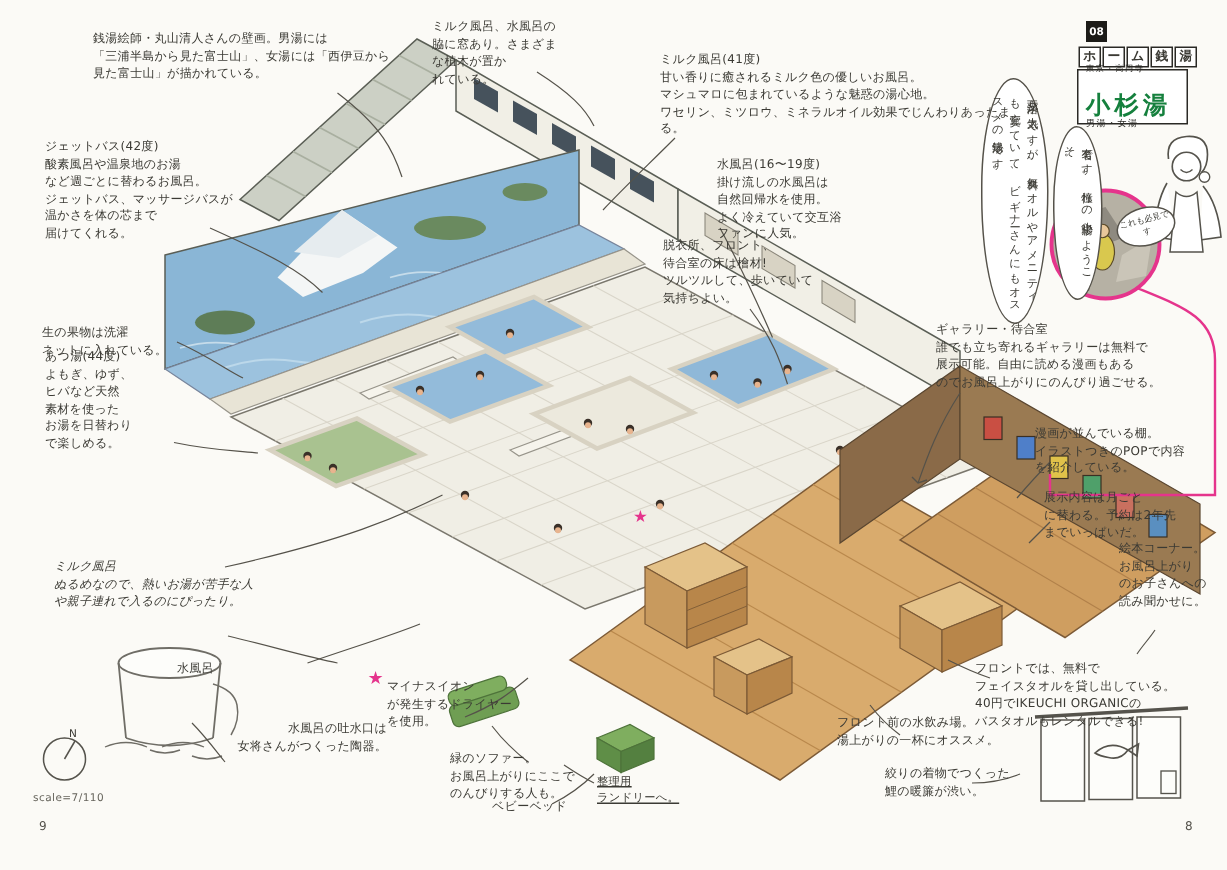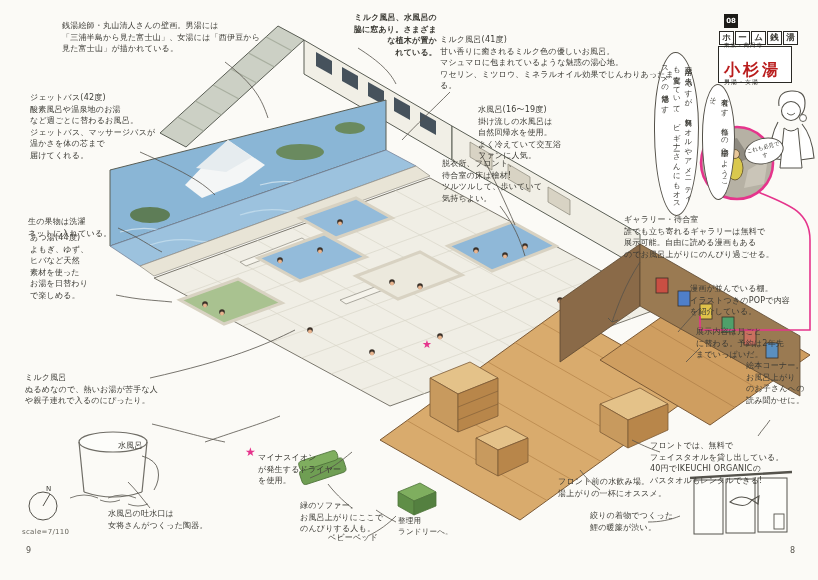--- a/index.html
+++ b/index.html
@@ -15,21 +15,21 @@
   
   .issue-box{position:absolute;left:724px;top:14px;width:14px;height:14px;background:#1c1b18;
              color:#fff;font-size:7px;font-weight:bold;display:flex;align-items:center;justify-content:center;}
   .series-row{position:absolute;left:719px;top:31px;display:flex;gap:1px;}
   .series-row span{width:13px;height:12px;border:1px solid #2a2925;font-size:8.5px;font-weight:bold;
              display:flex;align-items:center;justify-content:center;background:#fff;}
   .title-box{position:absolute;left:718px;top:46px;width:74px;height:37px;border:1.2px solid #2a2925;
              background:#fff;display:flex;flex-direction:column;align-items:flex-start;justify-content:center;
              padding:2px 5px;box-sizing:border-box;}
   .title-area{font-size:5.5px;letter-spacing:1px;color:#2a2925;}
-  .title-main{font-size:16px;font-weight:bold;letter-spacing:3px;color:#b91c1c;line-height:1.1;margin-top:12px;}
+  .title-main{font-size:16px;font-weight:bold;letter-spacing:3px;color:#15803d;line-height:1.1;margin-top:12px;}
   .title-gender{font-size:6px;letter-spacing:1px;color:#2a2925;}
   
   .vbubble{position:absolute;writing-mode:vertical-rl;text-orientation:upright;
            font-size:7.5px;line-height:1.55;letter-spacing:1px;color:#3b3a34;background:#fff;
            border:1px solid #55524a;padding:7px 4px;
            border-radius:48% 52% 50% 50% / 44% 46% 54% 52%;}
   #bubble-recommend{left:654px;top:52px;height:148px;}
   #bubble-welcome{left:702px;top:84px;height:100px;}
   .sbubble{position:absolute;left:744px;top:138px;width:38px;height:24px;background:#fff;
            border:1px solid #55524a;border-radius:50%;font-size:5.5px;line-height:1.5;
@@ -328,34 +328,34 @@
 温かさを体の芯まで
 届けてくれる。</div>
 <div class="note" style="left:28px;top:216px;width:120px;">生の果物は洗濯
 ネットに入れている。</div>
 <div class="note" style="left:30px;top:232px;width:110px;">あつ湯(44度)
 よもぎ、ゆず、
 ヒバなど天然
 素材を使った
 お湯を日替わり
 で楽しめる。</div>
-<div class="note" style="left:25px;top:372px;width:190px;">ミルク風呂
+<div class="note" style="left:36px;top:372px;width:190px;font-style:italic;">ミルク風呂
 ぬるめなので、熱いお湯が苦手な人
 や親子連れで入るのにぴったり。</div>
 <div class="note" style="left:118px;top:440px;width:60px;">水風呂</div>
-<div class="note" style="left:108px;top:508px;width:150px;">水風呂の吐水口は
+<div class="note" style="left:108px;top:480px;width:150px;text-align:right;">水風呂の吐水口は
 女将さんがつくった陶器。</div>
 <div class="note" style="left:258px;top:452px;width:100px;">マイナスイオン
 が発生するドライヤー
 を使用。</div>
 <div class="note" style="left:300px;top:500px;width:140px;">緑のソファー。
 お風呂上がりにここで
 のんびりする人も。</div>
 <div class="note" style="left:328px;top:532px;width:80px;">ベビーベッド</div>
-<div class="note" style="left:312px;top:12px;width:125px;text-align:right;font-weight:bold;">ミルク風呂、水風呂の
+<div class="note" style="left:288px;top:12px;width:125px;text-align:left;">ミルク風呂、水風呂の
 脇に窓あり。さまざま
 な植木が置か
 れている。</div>
 <div class="note" style="left:440px;top:34px;width:240px;">ミルク風呂(41度)
 甘い香りに癒されるミルク色の優しいお風呂。
 マシュマロに包まれているような魅惑の湯心地。
 ワセリン、ミツロウ、ミネラルオイル効果でじんわりあったまる。</div>
 <div class="note" style="left:478px;top:104px;width:130px;">水風呂(16〜19度)
 掛け流しの水風呂は
 自然回帰水を使用。
@@ -380,21 +380,21 @@
 のお子さんへの
 読み聞かせに。</div>
 <div class="note" style="left:650px;top:440px;width:168px;">フロントでは、無料で
 フェイスタオルを貸し出している。
 40円でIKEUCHI ORGANICの
 バスタオルもレンタルできる!</div>
 <div class="note" style="left:558px;top:476px;width:135px;">フロント前の水飲み場。
 湯上がりの一杯にオススメ。</div>
 <div class="note" style="left:590px;top:510px;width:118px;">絞りの着物でつくった
 鯉の暖簾が渋い。</div>
-<div class="note sm" style="left:398px;top:516px;width:70px;">整理用
+<div class="note sm" style="left:398px;top:516px;width:70px;text-decoration:underline;">整理用
 ランドリーへ。</div>
 
 <span class="star" style="left:245px;top:446px;">★</span>
 
 <div class="note" style="left:46px;top:484px;font-size:7px;">N</div>
 <div class="scale-label" style="left:22px;top:528px;">scale=7/110</div>
 <div class="pagenum" style="left:26px;top:546px;">9</div>
 <div class="pagenum" style="left:790px;top:546px;">8</div>
 
 </div>

